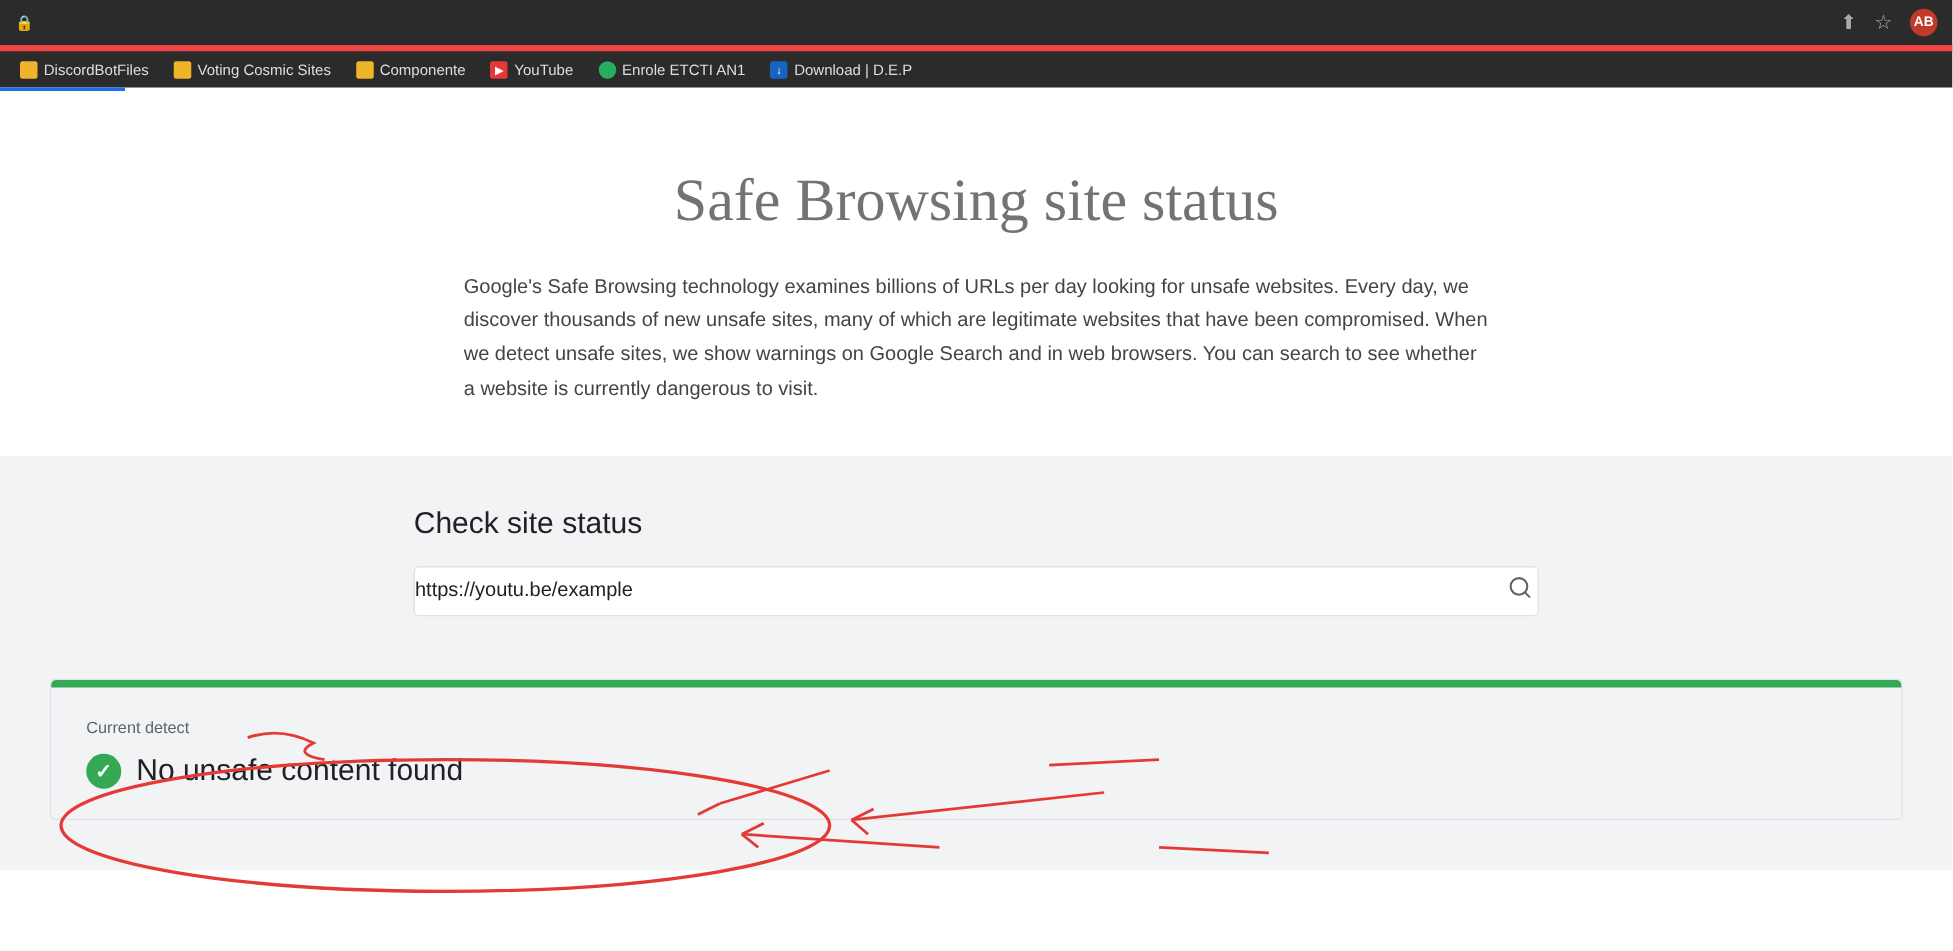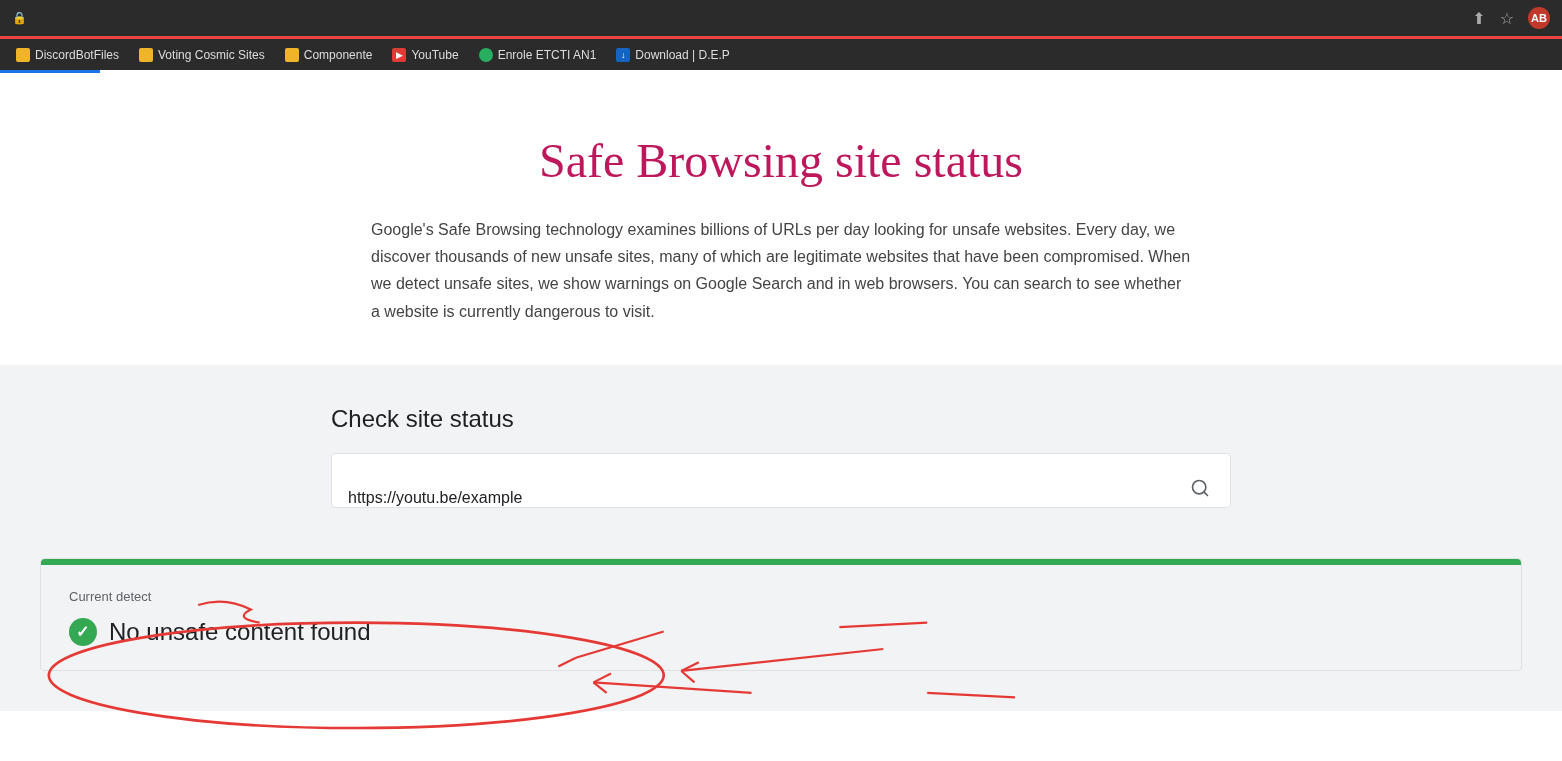--- a/index.html
+++ b/index.html
@@ -43,21 +43,21 @@
     }
 
     
     .bookmarks-bar {
       background: #2b2b2b;
       height: 34px;
       display: flex;
       align-items: center;
       padding: 0 8px;
       gap: 4px;
-      border-top: 3px solid #ef4444;
+      border-top: 5px solid #ef4444;
     }
     .bookmark-item {
       display: flex;
       align-items: center;
       gap: 5px;
       padding: 3px 8px;
       border-radius: 4px;
       color: #ddd;
       font-size: 12px;
       cursor: pointer;
@@ -92,21 +92,21 @@
 
     .hero-section {
       padding: 60px 40px 40px 40px;
       text-align: center;
       max-width: 900px;
       margin: 0 auto;
     }
     .hero-title {
       font-size: 48px;
       font-weight: 400;
-      color: #be185d;
+      color: #737373;
       margin-bottom: 28px;
       font-family: 'Georgia', serif;
     }
     .hero-description {
       font-size: 16px;
       color: #444;
       line-height: 1.7;
       text-align: left;
     }
 
@@ -123,23 +123,23 @@
       font-size: 24px;
       font-weight: 400;
       color: #202124;
       margin-bottom: 20px;
     }
     .search-box {
       background: #fff;
       border: 1px solid #dfe1e5;
       border-radius: 4px;
       display: flex;
-      align-items: flex-end;
-      padding: 0 16px;
-      height: 55px;
+      align-items: center;
+      padding: 0 0;
+      height: 40px;
       max-width: 1120px;
     }
     .search-input {
       flex: 1;
       border: none;
       outline: none;
       font-size: 16px;
       color: #202124;
       background: transparent;
     }

